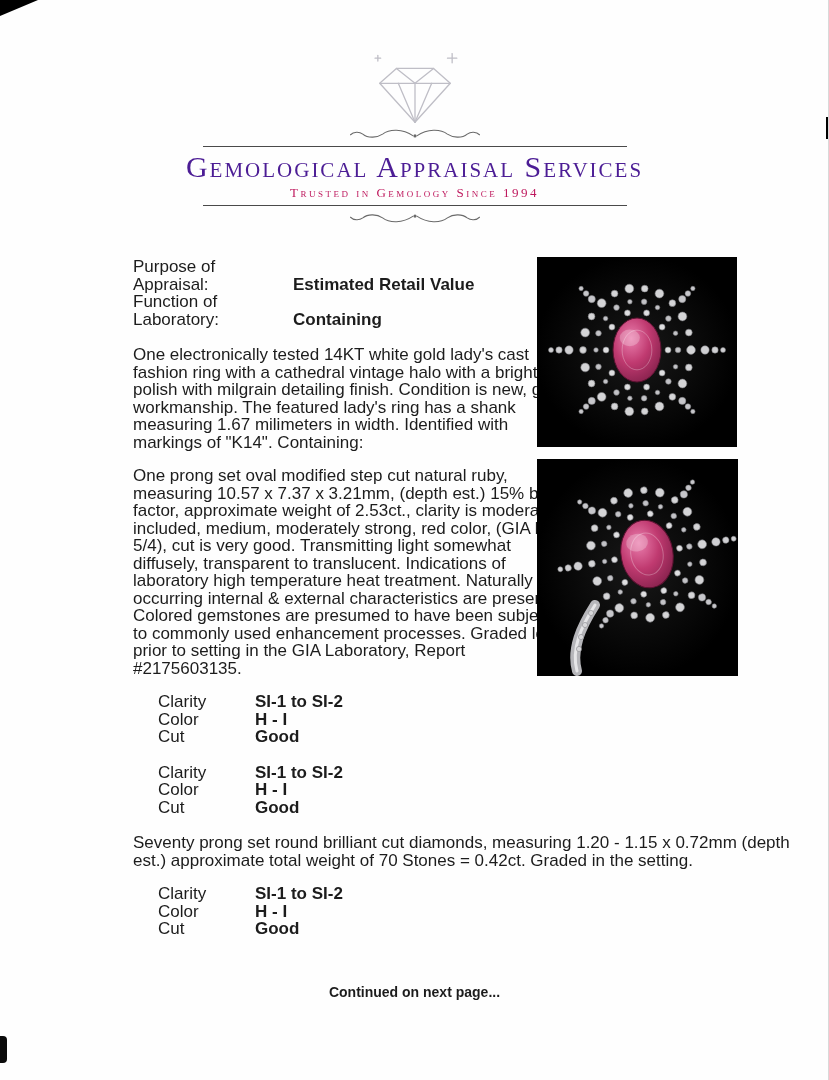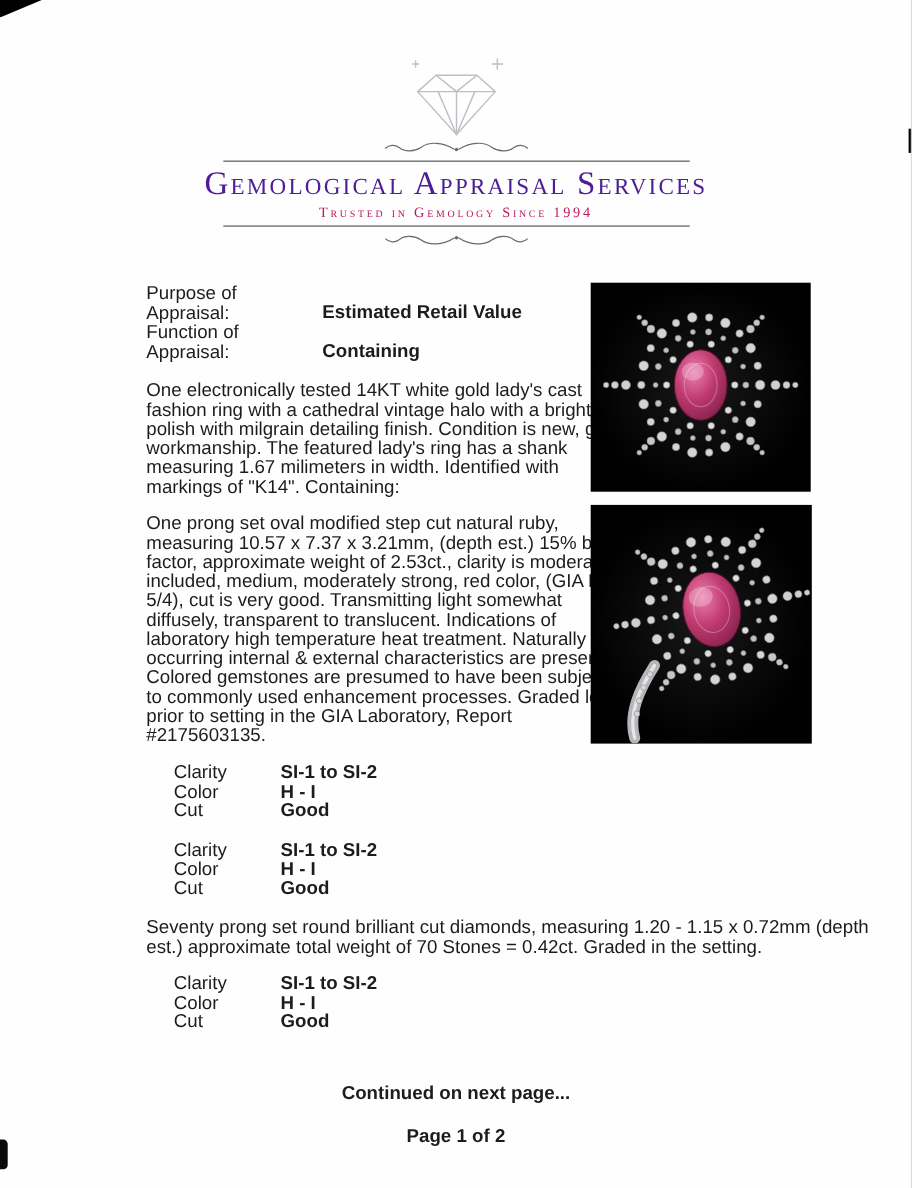--- a/index.html
+++ b/index.html
@@ -46,21 +46,21 @@
   .gvalue { font-weight:bold; }
 
   
   .photo { position:absolute; margin:0; background:radial-gradient(ellipse at center, #181818 0%, #000 72%); }
   .photo-1 { left:537px; top:257px; width:200px; height:190px; }
   .photo-2 { left:537px; top:459px; width:201px; height:217px; }
   .photo svg { display:block; width:100%; height:100%; }
 
   
   .footer { position:absolute; top:984px; left:0; right:0; text-align:center;
-    font-size:17px; font-weight:bold; }
+    font-size:14px; font-weight:bold; }
   .footer .page-num { margin-top:19px; }
 </style>
 </head>
 <body>
 
 <div class="page">
 
   <div class="art-corner"></div>
   <div class="art-left-bottom"></div>
   <div class="art-right-top"></div>
@@ -96,21 +96,21 @@
     </svg>
   </header>
 
   <div class="content">
 
     <div class="meta">
       <div class="meta-row">
         <span class="meta-label">Purpose of Appraisal:</span><span class="meta-value">Estimated Retail Value</span>
       </div>
       <div class="meta-row">
-        <span class="meta-label">Function of Appraisal:</span><span class="meta-value">Containing</span>
+        <span class="meta-label">Function of Laboratory:</span><span class="meta-value">Containing</span>
       </div>
     </div>
 
     <p class="para">One electronically tested 14KT white gold lady's cast fashion ring with a cathedral vintage halo with a bright polish with milgrain detailing finish. Condition is new, good workmanship. The featured lady's ring has a shank measuring 1.67 milimeters in width. Identified with markings of "K14".  Containing:</p>
 
     <p class="para">One prong set oval modified step cut natural ruby, measuring 10.57 x 7.37 x 3.21mm, (depth est.) 15% bulge factor, approximate weight of 2.53ct., clarity is moderately included, medium, moderately strong, red color, (GIA R 5/4), cut is very good. Transmitting light somewhat diffusely, transparent to translucent. Indications of laboratory high temperature heat treatment. Naturally occurring internal &amp; external characteristics are present. Colored gemstones are presumed to have been subjected to commonly used enhancement processes. Graded loose prior to setting in the GIA Laboratory, Report #2175603135.</p>
 
 
     <div class="gtable">
       <div class="grow">
@@ -324,16 +324,15 @@
           <circle cx="-88" cy="0" r="2.5" fill="#cfcfd2" stroke="#7c7c80" stroke-width="0.5"></circle>
           <ellipse rx="26" ry="34" fill="url(#rubyB)" stroke="#5c1231" stroke-width="1"></ellipse>
           <ellipse rx="16.12" ry="21.08" fill="none" stroke="rgba(255,255,255,0.28)" stroke-width="1"></ellipse>
           <ellipse cx="-7.8" cy="-12.92" rx="10.92" ry="8.84" fill="rgba(255,255,255,0.25)"></ellipse>
         </g>
       </svg>
   </figure>
 
   <footer class="footer">
     <div>Continued on next page...</div>
-    <div class="page-num">Page 1 of 2</div>
   </footer>
 
 </div>
 
 </body></html>

